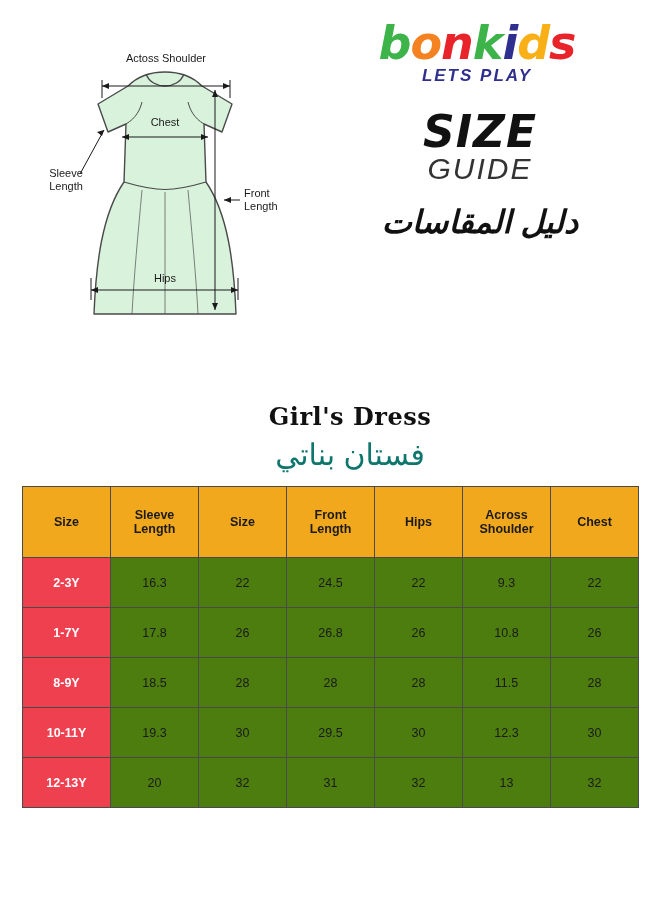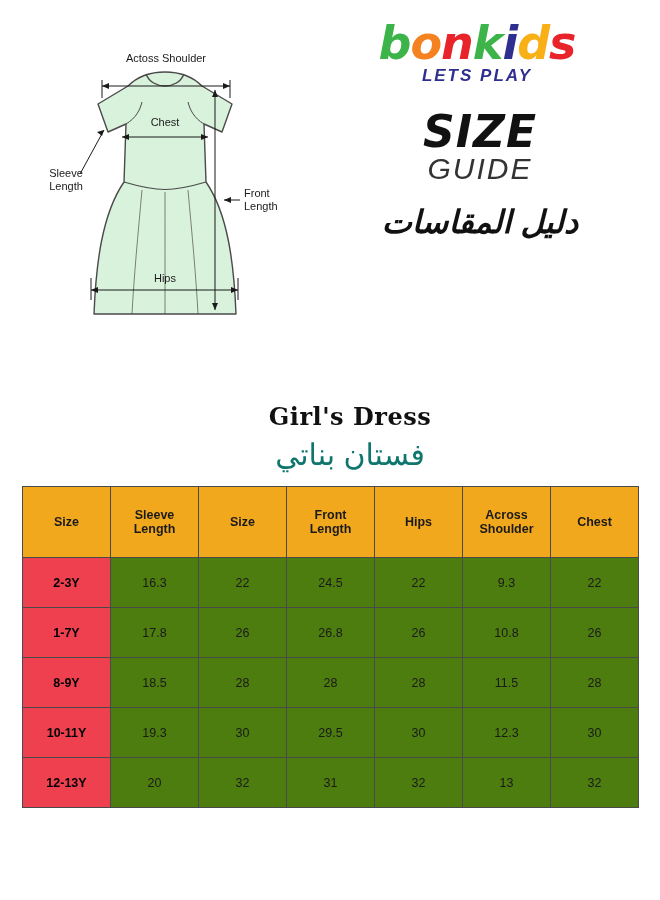--- a/index.html
+++ b/index.html
@@ -152,21 +152,21 @@
     font-weight: bold;
     font-size: 13.5px;
     height: 58px;
     color: #1a1a1a;
     direction: rtl;
   }
   .sizecell {
     background: #ef4050;
     font-weight: bold;
     font-size: 13.5px;
-    color: #000000;
+    color: #ffffff;
   }
   .valcell {
     background: #4d7c0f;
     color: #1a1a1a;
     font-size: 13px;
   }
   tbody tr { height: 50px; }
   col.c-size { width: 88px; }
   col.c-std { width: 88px; }
 

